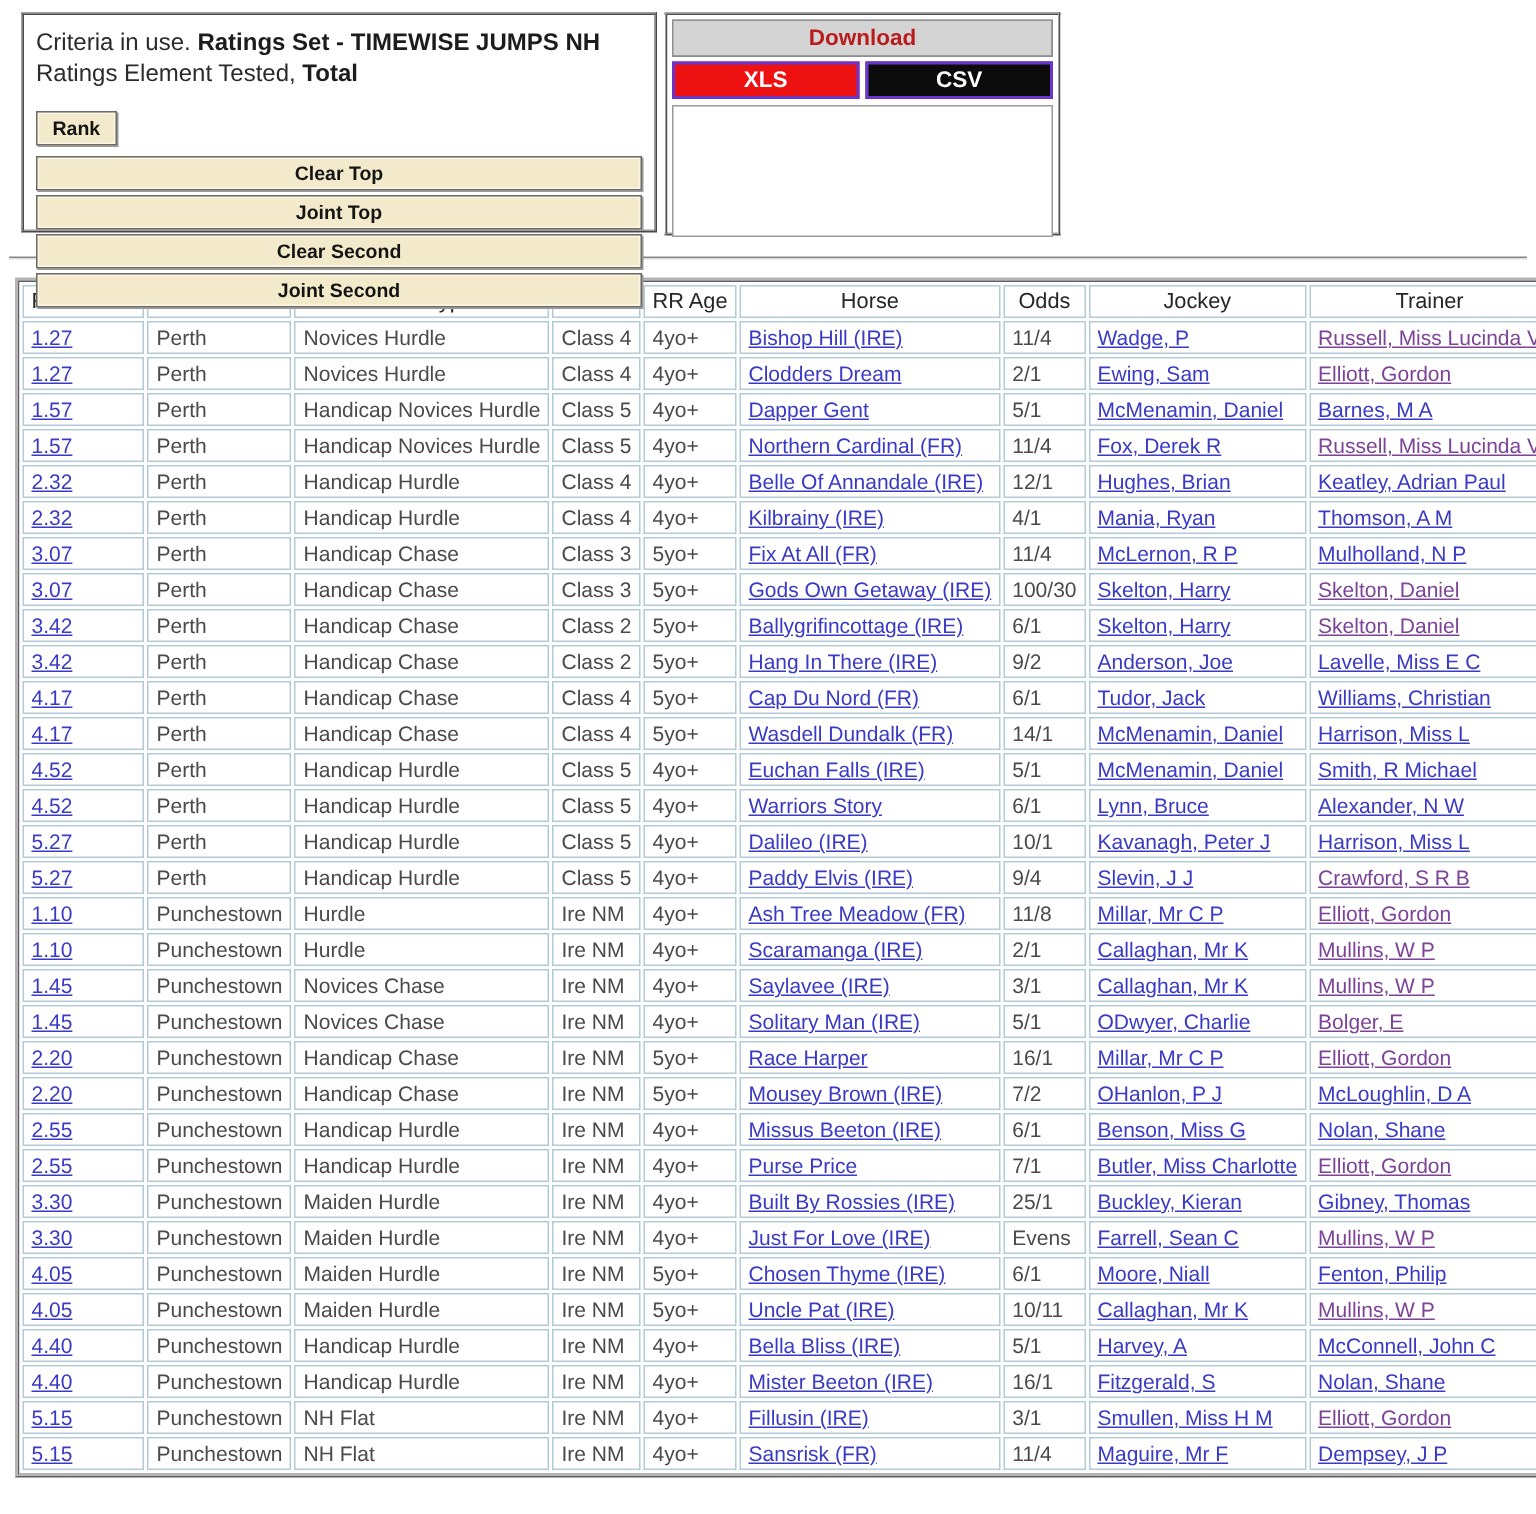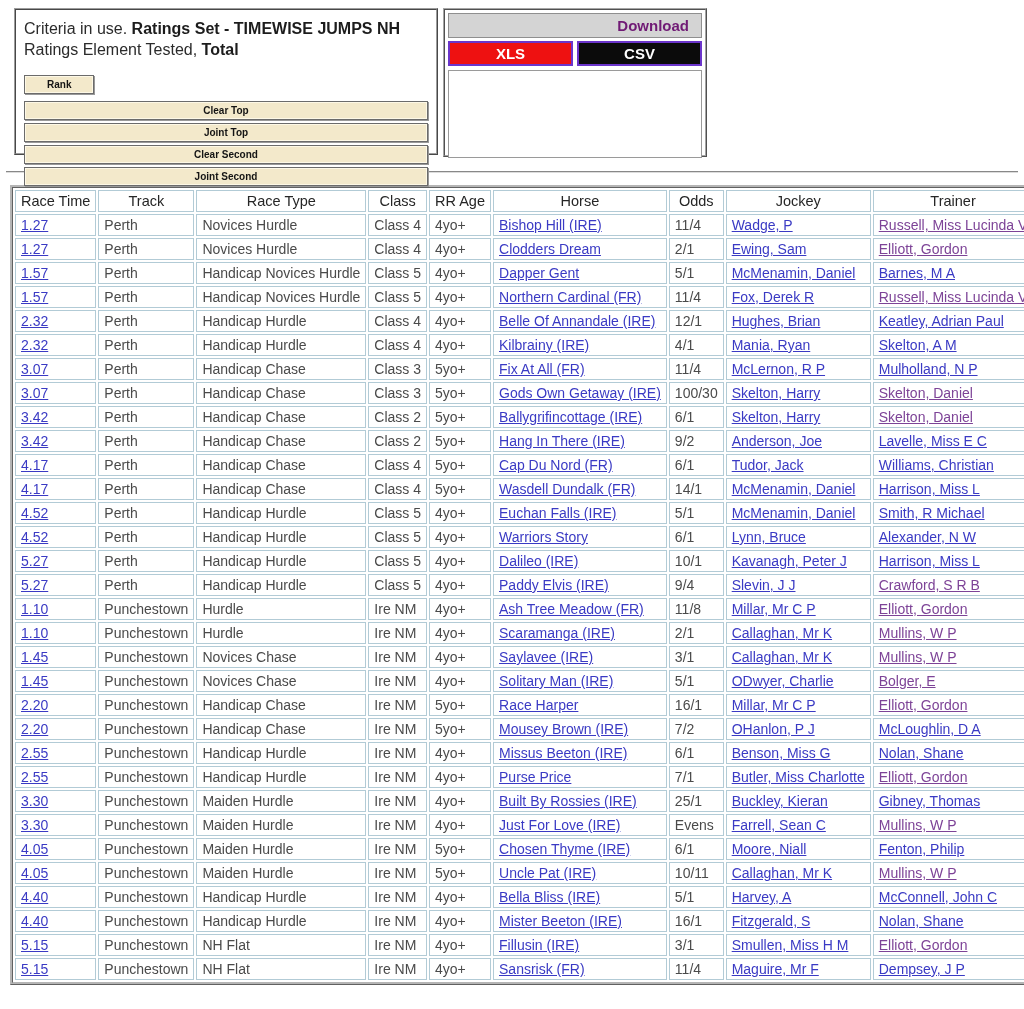--- a/index.html
+++ b/index.html
@@ -21,34 +21,34 @@
   .top-row{display:flex;align-items:flex-start;margin:8px 0 0 14px;height:150px;}
   .criteria-box{
     width:424px;height:147px;border:2px ridge #9c9c9c;background:#fff;
     padding:6px 8px 6px 8px;position:relative;
   }
   .criteria-text{font-size:16px;line-height:21px;color:#2b2b2b;margin-top:2px;}
   .criteria-text b{color:#1c1c1c;}
   .btn{
     background:var(--btn-beige);
     border:1px solid #6b6b6b;box-shadow:1px 1px 0 #999, inset 0 0 0 1px #fdf8e6;
-    font-family:"Liberation Sans",sans-serif;font-weight:bold;font-size:10px;color:#141414;
-    padding:3px 22px;cursor:pointer;
+    font-family:"Liberation Sans",sans-serif;font-weight:bold;font-size:13px;color:#141414;
+    padding:3px 10px;cursor:pointer;
   }
   .rank-row{margin-top:14px;}
   .filter-row{margin-top:7px;display:flex;gap:3px;flex-direction:column;}
   
   .download-box{
     width:264px;height:149px;margin-left:5px;
     border:2px ridge #a5a5a5;background:#fff;padding:2px;
   }
   .dl-header{
     border:1px outset #cfcfcf;outline:1px solid #8f8f8f;outline-offset:-1px;
-    background:#d4d4d4;font-weight:bold;font-size:15px;color:#701a75;
-    text-align:right;padding:3px 12px;margin:1px;
+    background:#d4d4d4;font-weight:bold;font-size:15px;color:#b91c1c;
+    text-align:center;padding:3px 0;margin:1px;
   }
   .dl-btn-row{display:flex;gap:4px;margin:3px 1px 0 1px;}
   .dl-btn{
     flex:1;border:2px solid var(--dl-border);color:#fff;font-weight:bold;
     font-size:15px;text-align:center;padding:2px 12px;cursor:pointer;
   }
   .dl-btn.xls{background:var(--xls);}
   .dl-btn.csv{background:var(--csv);}
   .dl-empty{border:1px solid #9a9a9a;background:#fff;height:88px;margin:4px 1px 1px 1px;}
   
@@ -188,21 +188,21 @@
         </tr>
         <tr>
           <td><a href="#" class="cell-link">2.32</a></td>
           <td>Perth</td>
           <td>Handicap Hurdle</td>
           <td>Class 4</td>
           <td>4yo+</td>
           <td><a href="#" class="cell-link">Kilbrainy (IRE)</a></td>
           <td>4/1</td>
           <td><a href="#" class="cell-link">Mania, Ryan</a></td>
-          <td><a href="#" class="cell-link">Skelton, A M</a></td>
+          <td><a href="#" class="cell-link">Thomson, A M</a></td>
         </tr>
         <tr>
           <td><a href="#" class="cell-link">3.07</a></td>
           <td>Perth</td>
           <td>Handicap Chase</td>
           <td>Class 3</td>
           <td>5yo+</td>
           <td><a href="#" class="cell-link">Fix At All (FR)</a></td>
           <td>11/4</td>
           <td><a href="#" class="cell-link">McLernon, R P</a></td>

